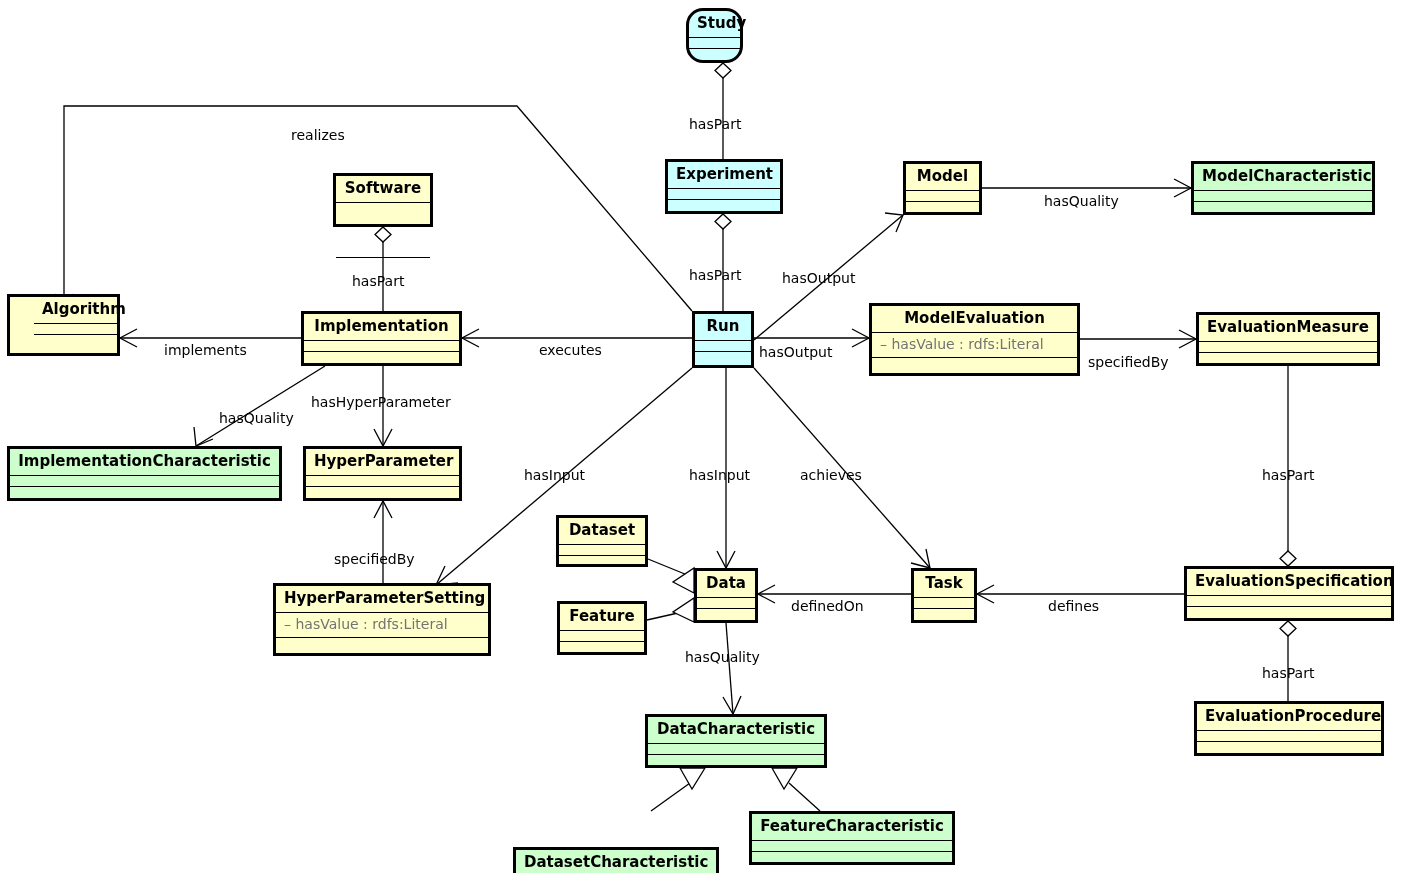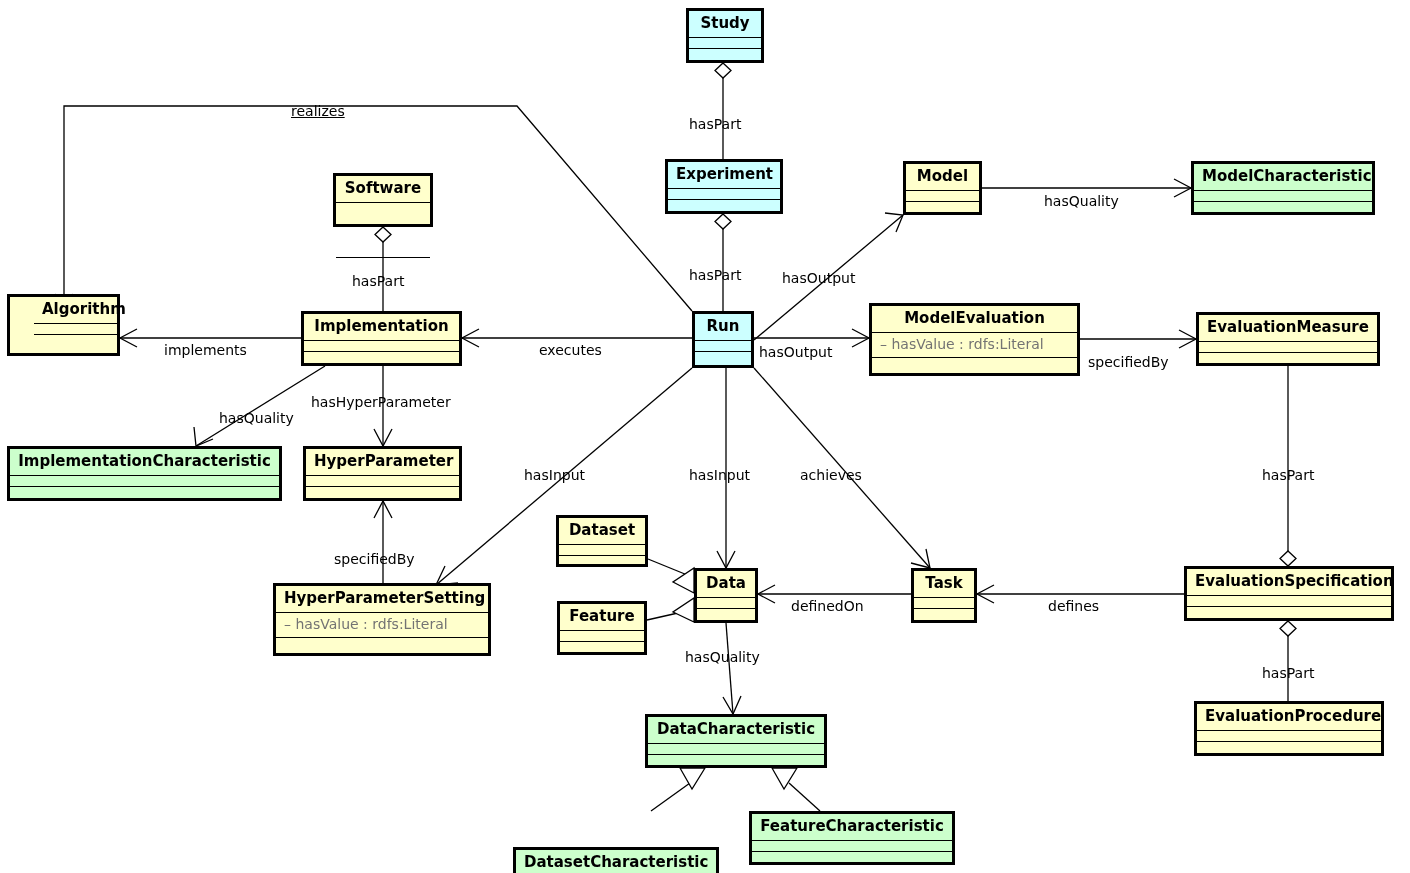--- a/index.html
+++ b/index.html
@@ -203,21 +203,21 @@
       <polygon points="680,768 705,768 692,789" fill="#fff" stroke="#000" stroke-width="1.3"></polygon>
     </g>
 
     <g>
       <line x1="820" y1="811" x2="789" y2="783" stroke="#000" stroke-width="1.3"></line>
       <polygon points="772,768 797,768 784,789" fill="#fff" stroke="#000" stroke-width="1.3"></polygon>
     </g>
 
   </svg>
 
-  <div class="uml-class cyan" style="left:686px;top:8px;width:78px;height:55px;">
+  <div class="uml-class cyan" style="left:686px;top:8px;width:57px;height:55px;border-radius:17px;">
     <div class="cls-name">Study</div>
     <div class="cls-attrs"></div>
     <div class="cls-ops"></div>
   </div>
 
   <div class="uml-class cyan" style="left:665px;top:159px;width:118px;height:55px;">
     <div class="cls-name">Experiment</div>
     <div class="cls-attrs"></div>
     <div class="cls-ops"></div>
   </div>
@@ -339,21 +339,21 @@
   <div class="uml-class green" style="left:749px;top:811px;width:206px;height:54px;">
     <div class="cls-name">FeatureCharacteristic</div>
     <div class="cls-attrs"></div>
     <div class="cls-ops"></div>
   </div>
 
   <div class="edge-label" style="left:689px;top:117px;">hasPart</div>
 
   <div class="edge-label" style="left:689px;top:268px;">hasPart</div>
 
-  <div class="edge-label" style="left:291px;top:104px;text-decoration:underline;">realizes</div>
+  <div class="edge-label" style="left:291px;top:128px;">realizes</div>
 
   <div class="edge-label" style="left:352px;top:274px;">hasPart</div>
 
   <div class="edge-label" style="left:164px;top:343px;">implements</div>
 
   <div class="edge-label" style="left:539px;top:343px;">executes</div>
 
   <div class="edge-label" style="left:219px;top:411px;">hasQuality</div>
 
   <div class="edge-label" style="left:311px;top:395px;">hasHyperParameter</div>

